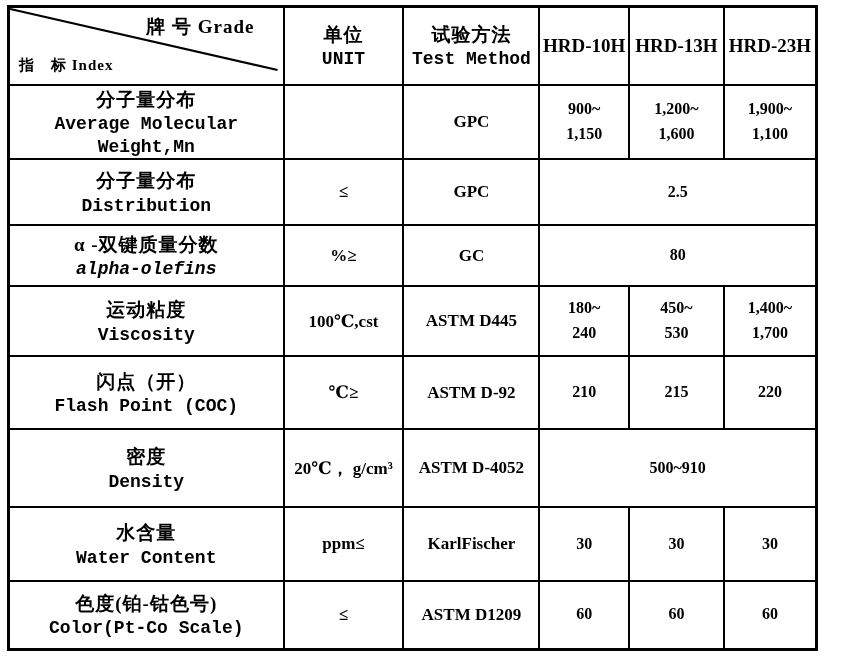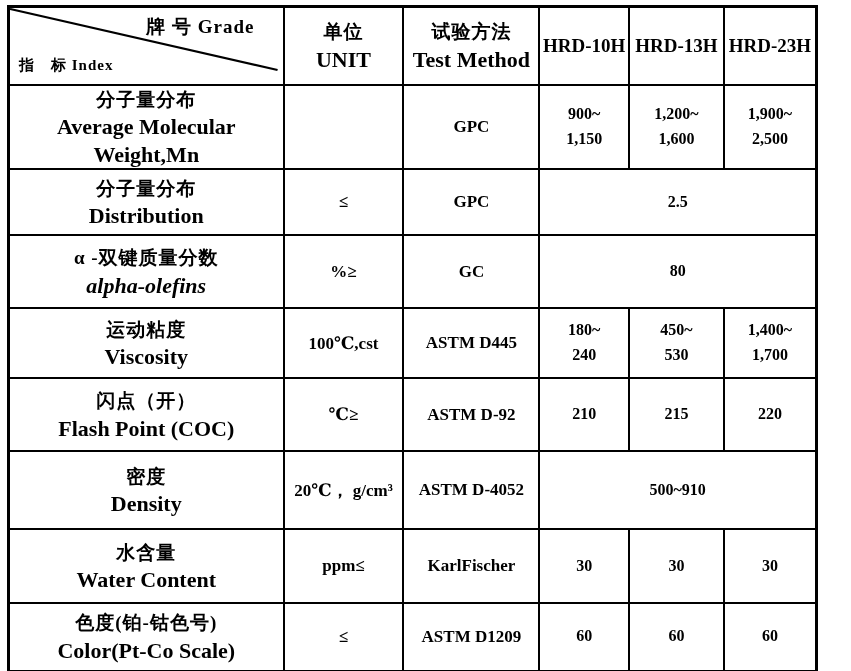--- a/index.html
+++ b/index.html
@@ -27,37 +27,38 @@
     border: 2px solid #000;
     text-align: center;
     vertical-align: middle;
     padding: 0;
     overflow: hidden;
   }
   
   tr.r-head   { height: 78px; }
   tr.r-1      { height: 68px; }
   tr.r-2      { height: 66px; }
-  tr.r-3      { height: 73px; margin-left: 40px; }
+  tr.r-3      { height: 61px; margin-left: 40px; }
   tr.r-4      { height: 70px; }
   tr.r-5      { height: 73px; }
   tr.r-6      { height: 78px; }
   tr.r-7      { height: 74px; }
   tr.r-8      { height: 68px; }
 
   .zh {
     font-size: 19px;
     line-height: 1.45;
     letter-spacing: 1px;
     text-align: center;
   }
   .en {
-    font-size: 22px;
+    font-size: 18px;
     line-height: 1.25;
     letter-spacing: 0px;
+    font-family: Liberation Mono, monospace;
   }
   .en.italic { font-style: italic; }
 
   td.grade {
     font-size: 19px;
     letter-spacing: 0px;
   }
   td.unit-cell, td.method-cell {
     font-size: 17px;
   }
@@ -134,21 +135,21 @@
         <div class="zh">分子量分布</div>
         <div class="en">Average Molecular Weight,Mn</div>
       </td>
       <td class="unit-cell"></td>
       <td class="method-cell">GPC</td>
       <td class="val-cell">900~
 1,150</td>
       <td class="val-cell">1,200~
 1,600</td>
       <td class="val-cell">1,900~
-2,500</td>
+1,100</td>
     </tr>
 
     <tr class="r-2">
       <td>
         <div class="zh">分子量分布</div>
         <div class="en">Distribution</div>
       </td>
       <td class="unit-cell">≤</td>
       <td class="method-cell">GPC</td>
       <td class="val-cell" colspan="3">2.5</td>

